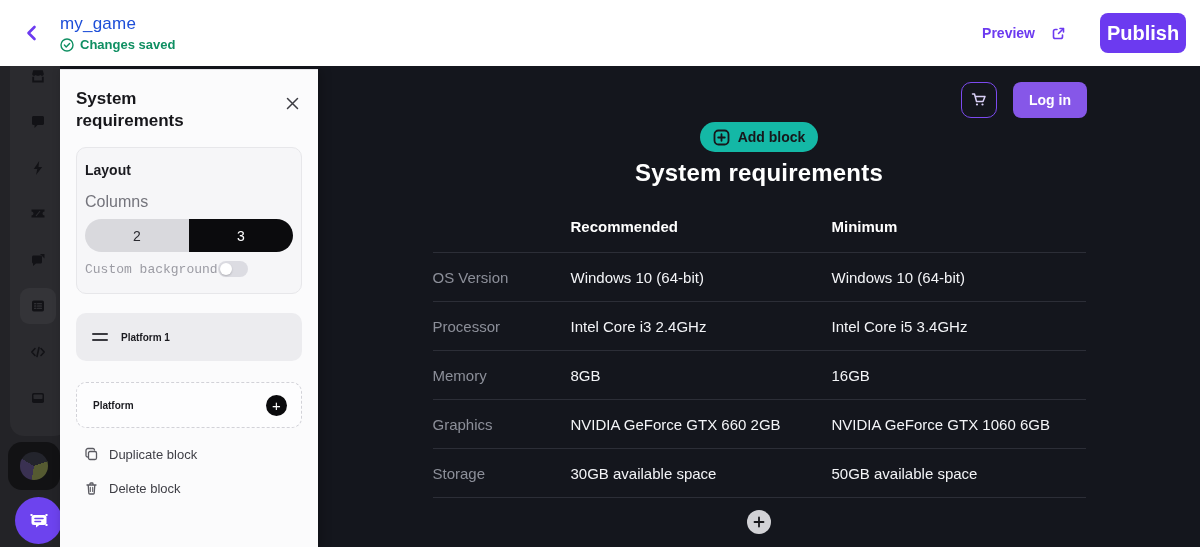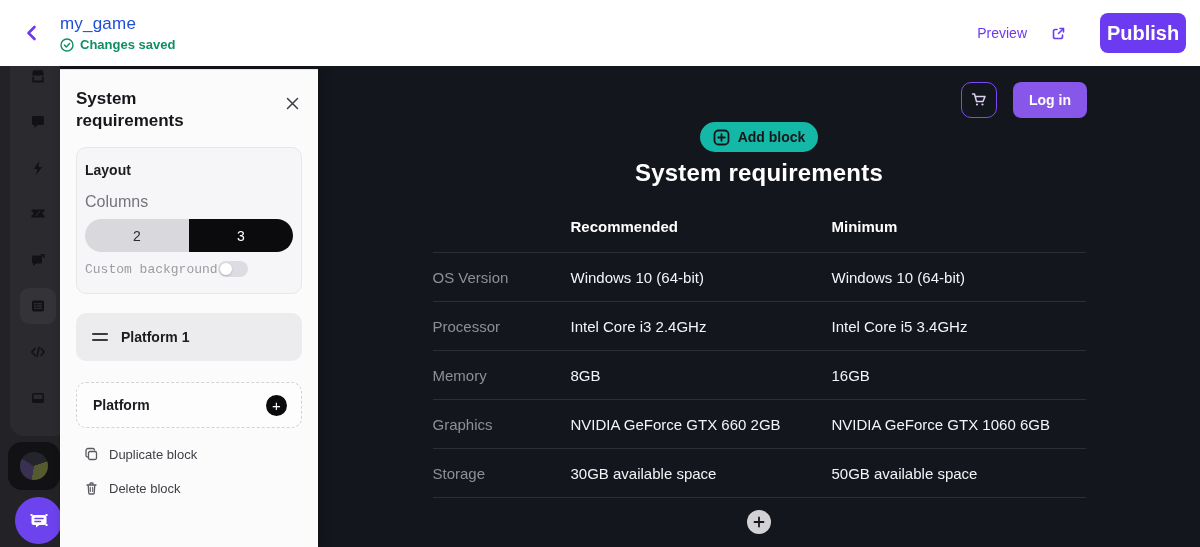--- a/index.html
+++ b/index.html
@@ -8,22 +8,22 @@
 
   
   .topbar { height:66px; background:#ffffff; display:flex; align-items:center;
             justify-content:space-between; padding:0 14px 0 20px; position:relative; z-index:20; }
   .tb-left { display:flex; align-items:center; gap:16px; }
   .back-btn { background:none; border:none; cursor:pointer; display:flex; align-items:center; padding:4px; }
   .title-block { display:flex; flex-direction:column; gap:3px; }
   .page-title { font-size:17px; font-weight:normal; color:#1d4ed8; letter-spacing:.2px; }
   .save-status { display:flex; align-items:center; gap:6px; font-size:13px; font-weight:bold; color:#0f8f62; }
   .tb-right { display:flex; align-items:center; }
-  .preview-link { display:flex; align-items:center; gap:24px; color:#6c3af0; font-size:14px;
-                  font-weight:normal; text-decoration:none; margin-right:34px; cursor:pointer; }
+  .preview-link { display:flex; align-items:center; gap:16px; color:#6c3af0; font-size:14px;
+                  font-weight:bold; text-decoration:none; margin-right:34px; cursor:pointer; }
   .publish-btn { width:86px; height:40px; border:none; border-radius:8px; background:#6c3af0;
                  color:#fff; font-size:20px; font-weight:bold; cursor:pointer; font-family:inherit; }
 
   
   .main { position:relative; height:481px; background:#14161d; }
 
   
   .rail { position:absolute; left:0; top:0; bottom:0; width:60px; background:#232327; overflow:hidden; }
   .rail-toolbar { position:absolute; left:10px; top:-12px; width:58px; height:382px;
                   background:#2b2b2f; border-radius:14px; padding:4px 0 0 10px; }
@@ -56,21 +56,21 @@
   .toggle-row { margin-top:9px; display:flex; align-items:center; justify-content:flex-start;font-family:Liberation Mono, monospace; }
   .toggle-label { font-size:13px; color:#9b9ba3; }
   .toggle { width:30px; height:16px; border-radius:9px; background:#dcdce2; position:relative; cursor:pointer; }
   .toggle .knob { position:absolute; left:2px; top:2px; width:12px; height:12px; border-radius:50%;
                   background:#fff; box-shadow:0 1px 2px rgba(0,0,0,.2); }
 
   .platform-item { margin-top:19px; height:48px; background:#ececef; border-radius:10px;
                    display:flex; align-items:center; padding:0 16px; gap:13px; cursor:pointer; }
   .drag-handle { display:flex; flex-direction:column; gap:4px; }
   .drag-handle i { display:block; width:16px; height:2px; background:#3a3a40; border-radius:1px; }
-  .platform-label { font-size:14px; font-weight:bold; color:#1b1b20; }
+  .platform-label { font-size:10px; font-weight:bold; color:#1b1b20; }
 
   .platform-add { margin-top:21px; height:46px; border:1px dashed #d2d2d8; border-radius:10px;
                   display:flex; align-items:center; justify-content:space-between; padding:0 14px 0 16px;
                   cursor:pointer; background:#fdfdfe; }
   .plus-circle { width:21px; height:21px; border-radius:50%; background:#0b0b0d; color:#fff;
                  display:flex; align-items:center; justify-content:center; font-size:15px; line-height:1; }
 
   .panel-action { margin-top:19px; display:flex; align-items:center; gap:10px; font-size:13px;
                   color:#3f3f46; cursor:pointer; padding-left:8px; }
   .panel-action svg { color:#5a5a61; }

